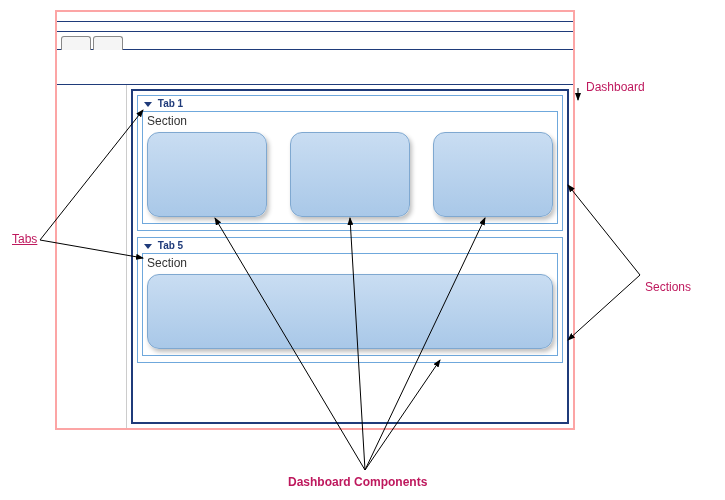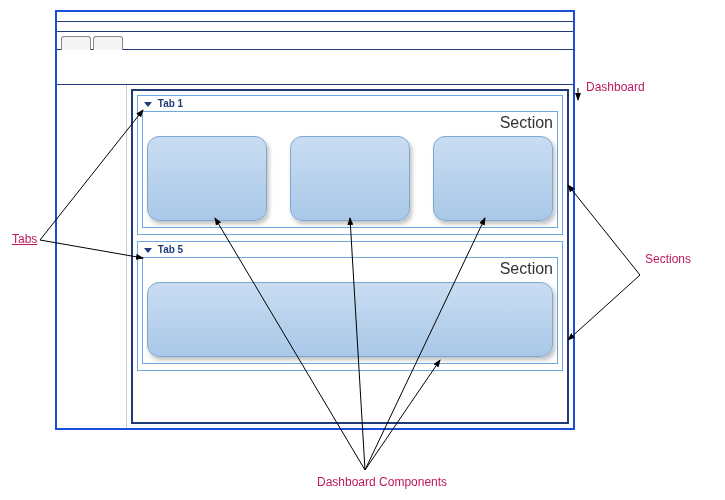--- a/index.html
+++ b/index.html
@@ -12,21 +12,21 @@
     width: 725px;
     height: 500px;
     position: relative;
   }
   .app-window {
     position: absolute;
     left: 55px;
     top: 10px;
     width: 520px;
     height: 420px;
-    border: 2px solid #1d4ed8;
+    border: 2px solid #fca5a5;
     background: #fff;
   }
   .title-bar {
     height: 10px;
     border-bottom: 1px solid #1f3b7a;
   }
   .menu-bar {
     height: 10px;
     border-bottom: 1px solid #1f3b7a;
   }
@@ -89,23 +89,22 @@
     border-top: 5px solid #1f3b7a;
     margin-right: 3px;
     vertical-align: middle;
   }
   .section {
     border: 1px solid #6fa8dc;
     margin-top: 2px;
     padding: 2px 4px 6px 4px;
   }
   .section-label {
-    font-size: 16px;
+    font-size: 12px;
     color: #333;
-    text-align: right;
   }
   .components-row {
     display: flex;
     gap: 12px;
     margin-top: 4px;
     justify-content: space-between;
   }
   .component {
     background: linear-gradient(#c9ddf2, #a9c8e8);
     border: 1px solid #7fa8d0;
@@ -197,14 +196,14 @@
   <line x1="640" y1="275" x2="568" y2="340" stroke="#000" stroke-width="1" marker-end="url(#arrowhead)"></line>
 
   <line x1="365" y1="470" x2="215" y2="218" stroke="#000" stroke-width="1" marker-end="url(#arrowhead)"></line>
   <line x1="365" y1="470" x2="350" y2="218" stroke="#000" stroke-width="1" marker-end="url(#arrowhead)"></line>
   <line x1="365" y1="470" x2="485" y2="218" stroke="#000" stroke-width="1" marker-end="url(#arrowhead)"></line>
   <line x1="365" y1="470" x2="440" y2="360" stroke="#000" stroke-width="1" marker-end="url(#arrowhead)"></line>
 </svg>
 
 <div class="callout" style="left:12px; top:232px;text-decoration:underline;">Tabs</div>
 <div class="callout" style="left:586px; top:80px;">Dashboard</div>
-<div class="callout" style="left:645px; top:252px;text-align:center;">Sections</div>
-<div class="callout" style="left:317px; top:475px;">Dashboard Components</div>
+<div class="callout" style="left:645px; top:280px;text-align:center;">Sections</div>
+<div class="callout" style="left:288px; top:475px;font-weight:bold;">Dashboard Components</div>
 
 </body></html>

